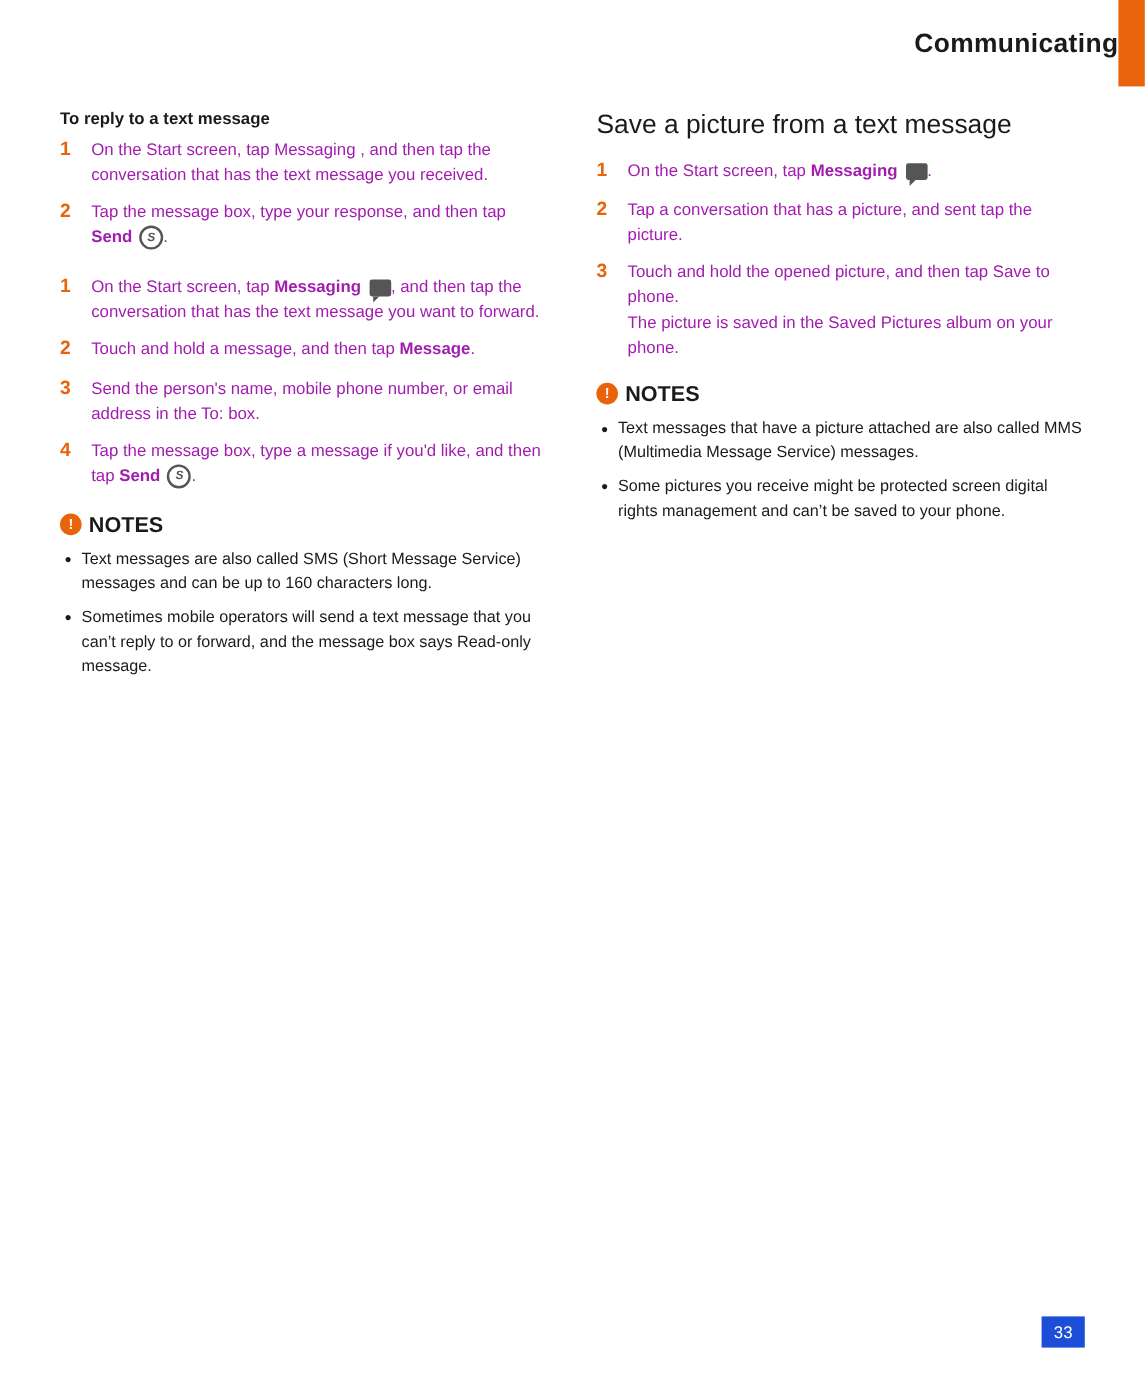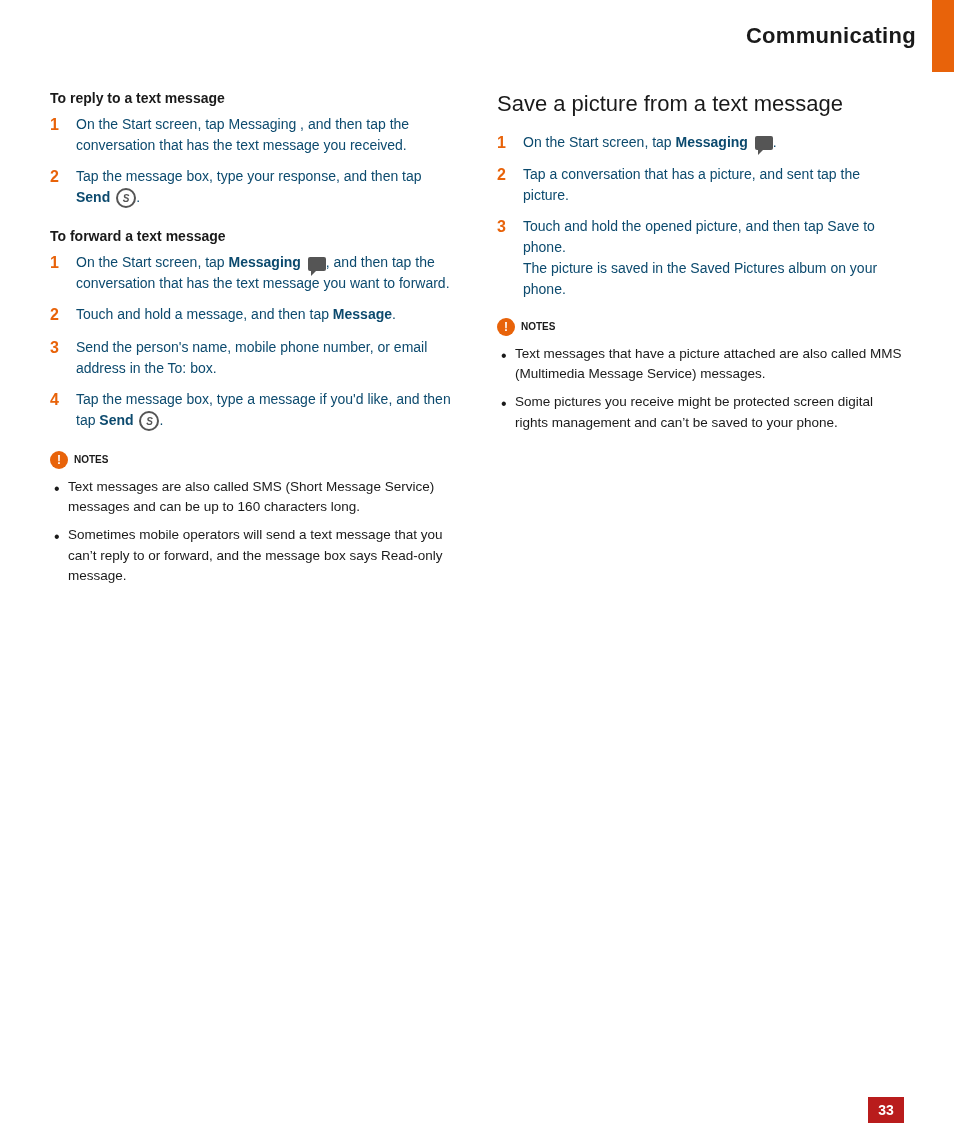--- a/index.html
+++ b/index.html
@@ -19,21 +19,21 @@
       position: absolute;
       top: 0;
       right: 0;
       display: flex;
       align-items: center;
     }
     .header-title {
       font-size: 22px;
       font-weight: bold;
       color: #1a1a1a;
-      padding: 18px 16px 18px 0;
+      padding: 18px 0 18px 0;
       letter-spacing: 0.3px;
     }
     .header-bar {
       width: 22px;
       height: 72px;
       background: #e8630a;
     }
 
     
     .content {
@@ -82,21 +82,21 @@
       font-size: 16px;
       font-weight: bold;
       color: #e8630a;
       min-width: 18px;
       line-height: 1.4;
     }
 
     .step-text {
       font-size: 14px;
       line-height: 1.5;
-      color: #0c4a6e;
+      color: #a21caf;
       flex: 1;
     }
 
     .step-text strong {
       font-weight: bold;
     }
 
     
     .notes-section {
       margin-top: 14px;
@@ -117,21 +117,21 @@
       display: flex;
       align-items: center;
       justify-content: center;
       color: white;
       font-size: 12px;
       font-weight: bold;
       flex-shrink: 0;
     }
 
     .notes-title {
-      font-size: 10px;
+      font-size: 18px;
       font-weight: bold;
       color: #1a1a1a;
       text-transform: uppercase;
     }
 
     .notes-list {
       list-style: none;
       padding-left: 4px;
     }
 
@@ -198,24 +198,24 @@
     
     .subsection-gap {
       margin-bottom: 20px;
     }
 
     
     .page-number {
       position: absolute;
       bottom: 22px;
       right: 50px;
-      background: #b91c1c;
+      background: #1d4ed8;
       color: #ffffff;
       font-size: 14px;
-      font-weight: bold;
+      font-weight: normal;
       padding: 5px 10px;
       min-width: 36px;
       text-align: center;
     }
   </style>
 </head>
 <body>
 
 <div class="header">
   <span class="header-title">Communicating</span>
@@ -236,21 +236,20 @@
 
       <div class="step">
         <span class="step-number">2</span>
         <span class="step-text">Tap the message box, type your response, and then tap <strong>Send</strong>
           <span class="send-icon"></span>.
         </span>
       </div>
     </div>
 
     <div class="subsection-gap">
-      <div class="section-heading">To forward a text message</div>
 
       <div class="step">
         <span class="step-number">1</span>
         <span class="step-text">On the Start screen, tap <strong>Messaging</strong>
           <span class="msg-icon"></span>,
           and then tap the conversation that has the text message you want to forward.
         </span>
       </div>
 
       <div class="step">

